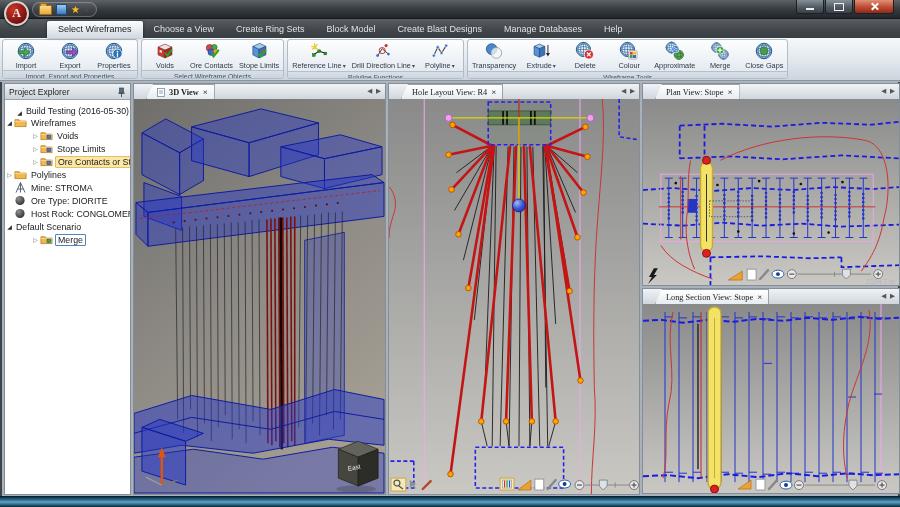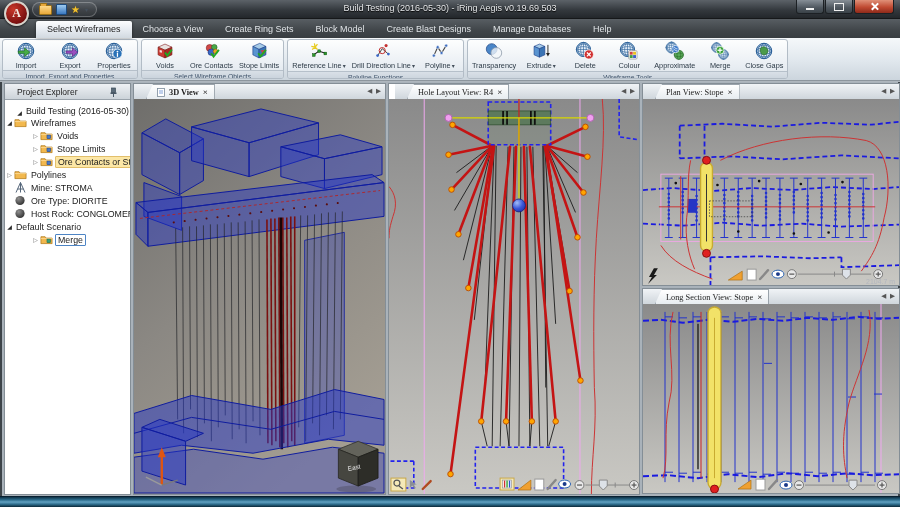--- a/index.html
+++ b/index.html
@@ -17,21 +17,21 @@
   .winctl{position:absolute;right:6px;top:0;display:flex;gap:1px;z-index:40;}
   .wbtn{height:13px;border:1px solid #1c2024;border-top:none;border-radius:0 0 3px 3px;background:linear-gradient(#868e96,#4e565e 60%,#3a4248);display:flex;align-items:center;justify-content:center;}
   .wbtn.min,.wbtn.max{width:26px;}
   .wbtn.close{width:38px;background:linear-gradient(#e09078,#c04a32 55%,#8e2a1a);}
   .gmin{width:8px;height:2px;background:#f0f0f0;margin-top:5px;}
   .gmax{width:8px;height:6px;border:1.5px solid #f0f0f0;}
   .gclose{position:relative;width:9px;height:9px;}
   .gclose:before,.gclose:after{content:"";position:absolute;left:4px;top:0;width:1.8px;height:9px;background:#fff;}
   .gclose:before{transform:rotate(45deg);} .gclose:after{transform:rotate(-45deg);}
   
-  .tabrow{position:absolute;left:0;top:18px;width:100%;height:20px;background:linear-gradient(#5a6065,#41464a 60%,#383d41);display:flex;align-items:flex-end;padding-left:36px;box-sizing:border-box;z-index:20;}
+  .tabrow{position:absolute;left:0;top:18px;width:100%;height:20px;background:linear-gradient(#5a6065,#41464a 60%,#383d41);display:flex;align-items:flex-end;padding-left:47px;box-sizing:border-box;z-index:20;}
   .mtab{font-size:9px;color:#dfe3e6;padding:3px 11px 4px;cursor:default;white-space:nowrap;}
   .mtab.active{background:linear-gradient(#fcfdfe,#e3e8ee 60%,#d2d9e0);color:#1c1c1c;border-radius:2px 2px 0 0;box-shadow:0 0 3px rgba(0,0,0,.5);}
   
   .ribbon{position:absolute;left:0;top:38px;width:100%;height:43px;background:linear-gradient(#f5f8fa,#e0e7ed 55%,#ccd5dd);border-bottom:1px solid #8c959d;box-sizing:border-box;display:flex;gap:3px;padding:1px 2px;}
   .rgroup{display:flex;flex-direction:column;border:1px solid #b2bcc6;border-radius:3px;background:linear-gradient(#fdfefe,#e9eef3 68%,#dde4ea);overflow:hidden;}
   .rbtns{flex:1;display:flex;align-items:stretch;padding:0 1px;}
   .rbtn{display:flex;flex-direction:column;align-items:center;padding:1px 3px 0;min-width:38px;cursor:default;}
   .rbtn svg{width:20px;height:20px;flex:none;}
   .rlabel{font-size:7.3px;color:#2c3a46;white-space:nowrap;line-height:9px;text-align:center;}
   .dd{font-size:6px;color:#44505c;margin-left:1px;}
@@ -40,21 +40,21 @@
   .main{position:absolute;left:0;top:82px;width:100%;height:414px;background:#a9b2ba;border-left:2px solid #3d4449;border-right:2px solid #3d4449;box-sizing:border-box;}
   .panel{position:absolute;border:1px solid #848e96;background:#fff;box-sizing:border-box;overflow:hidden;}
   .phead{height:15px;background:linear-gradient(#f0f3f6,#cfd6dc);border-bottom:1px solid #9aa3ab;position:relative;display:flex;align-items:flex-end;}
   .ptab{height:14px;background:linear-gradient(#ffffff,#e7ecf0);border:1px solid #9aa3ab;border-bottom:none;margin-left:12px;padding:0 6px 0 10px;font-size:8.3px;color:#1c1c1c;display:flex;align-items:center;gap:4px;clip-path:polygon(7px 0,100% 0,100% 100%,0 100%);font-family:Liberation Serif, serif;}
   .ptab .x{font-size:9px;font-weight:bold;color:#333;line-height:8px;}
   .pnav{position:absolute;right:3px;top:3px;font-size:6.5px;color:#555;letter-spacing:1px;}
   .pcontent{position:absolute;left:0;top:15px;right:0;bottom:0;}
   .pcontent svg{display:block;width:100%;height:100%;}
   
   .explorer{position:absolute;left:2px;top:1px;width:127px;height:412px;border:1px solid #848e96;background:#fff;box-sizing:border-box;}
-  .ehead{height:15px;background:linear-gradient(#eef1f4,#ccd3d9);border-bottom:1px solid #9aa3ab;font-size:8.5px;color:#222;display:flex;align-items:center;padding:0 12px;justify-content:space-between;}
+  .ehead{height:15px;background:linear-gradient(#eef1f4,#ccd3d9);border-bottom:1px solid #9aa3ab;font-size:8.5px;color:#222;display:flex;align-items:center;padding:0 4px;justify-content:space-between;}
   .tree{padding-top:3px;}
   .trow{display:flex;align-items:center;height:13px;font-size:8.8px;color:#1a1a1a;white-space:nowrap;overflow:hidden;}
   .lvl0{padding-left:10px;align-items:flex-end;} .lvl1{padding-left:0;} .lvl2{padding-left:26px;}
   .exp{width:9px;flex:none;font-size:6px;color:#666;text-align:center;}
   .exp.open{color:#2b2b2b;}
   .ticon{width:13px;height:11px;flex:none;margin-right:2px;}
   .tlabel{padding:0 2px;}
   .trow.hl .tlabel{background:#fce7a6;border:1px solid #e2bf6b;border-radius:1px;}
   .trow.sel .tlabel{border:1px solid #4d84c4;border-radius:1px;background:#fff;}
   
@@ -107,21 +107,20 @@
 
 <div class="window">
 
   <div class="titlebar">
     <div class="qat">
       <span class="folder"></span>
       <span class="disk"></span>
       <span class="star">★</span>
       <span class="dd">▾</span>
     </div>
-    <div class="title">Build Testing (2016-05-30) - iRing Aegis v0.19.69.503</div>
     <div class="winctl">
       <div class="wbtn min">
           <span class="gmin"></span>
         </div>
       <div class="wbtn max">
           <span class="gmax"></span>
         </div>
       <div class="wbtn close">
           <span class="gclose"></span>
         </div>
@@ -489,21 +488,21 @@
           <g>
             <line x1="28" y1="388" x2="28" y2="357" stroke="#e05510" stroke-width="2.4"></line>
             <path d="M28,350 L24,360 L32,360 Z" fill="#e05510"></path>
             <line x1="28" y1="388" x2="12" y2="380" stroke="#9a9a9a" stroke-width="1.4"></line>
             <line x1="28" y1="388" x2="44" y2="383" stroke="#7a7a7a" stroke-width="1.4"></line>
           </g>
         </svg>
       </div>
     </div>
 
-    <div class="panel" style="left:386px;top:1px;width:252px;height:412px;padding-left:6px;">
+    <div class="panel" style="left:386px;top:1px;width:252px;height:412px;">
       <div class="phead">
         <div class="ptab">
           <span>Hole Layout View: R4</span>
           <span class="x">×</span>
         </div>
         <span class="pnav">◀ ▶</span>
       </div>
       <div class="pcontent">
         <svg viewBox="0 0 252 397" preserveAspectRatio="none">
           <rect width="252" height="397" fill="url(#gview)"></rect>

